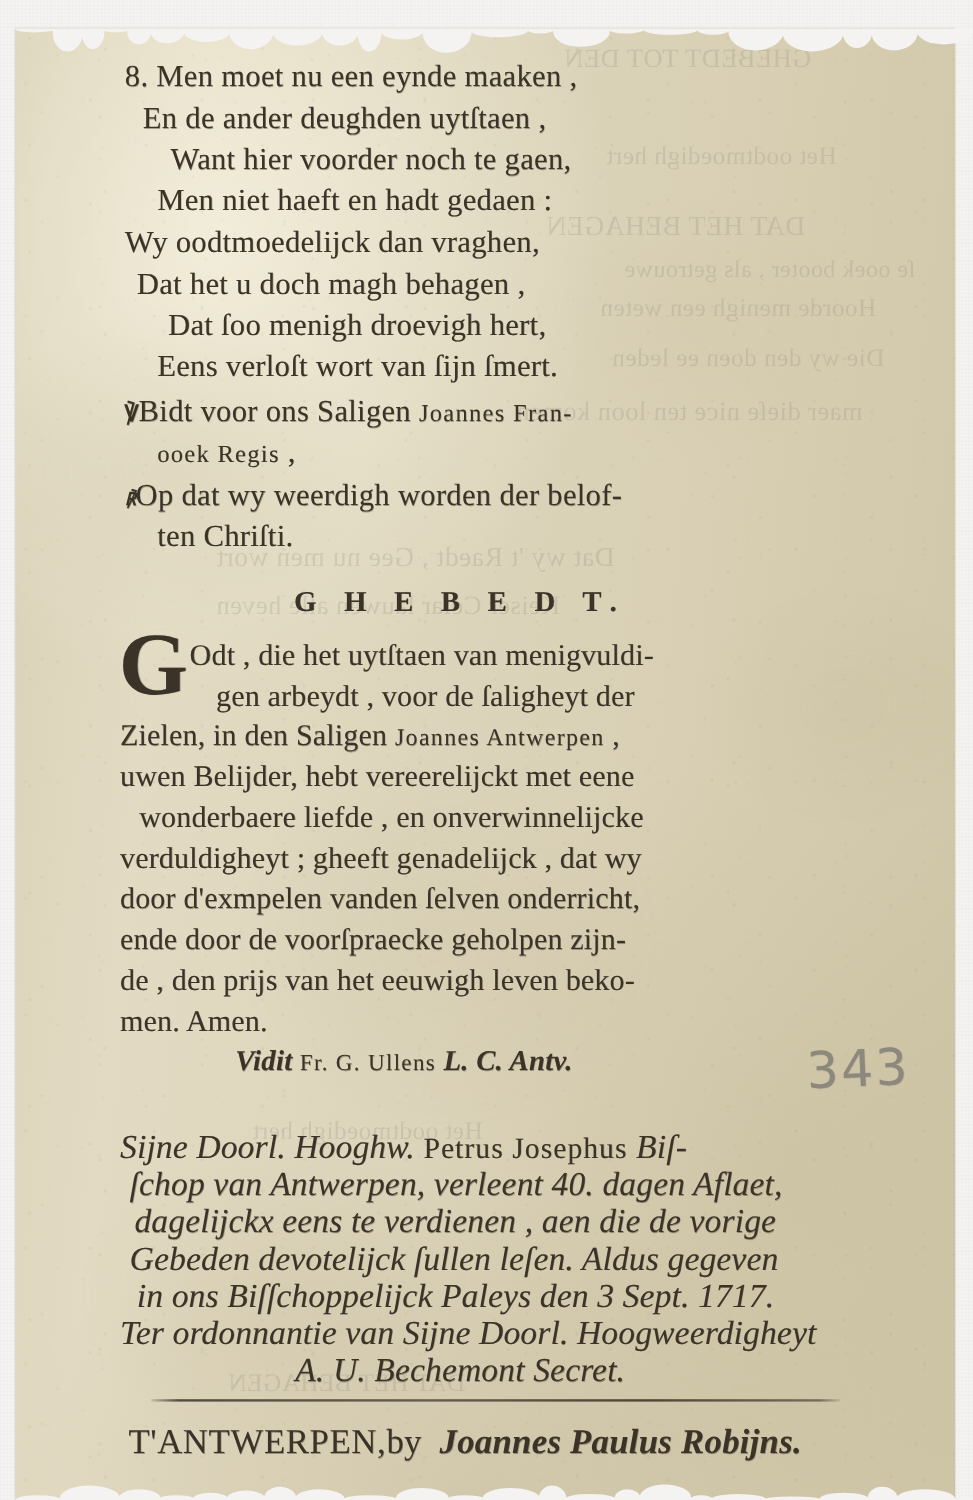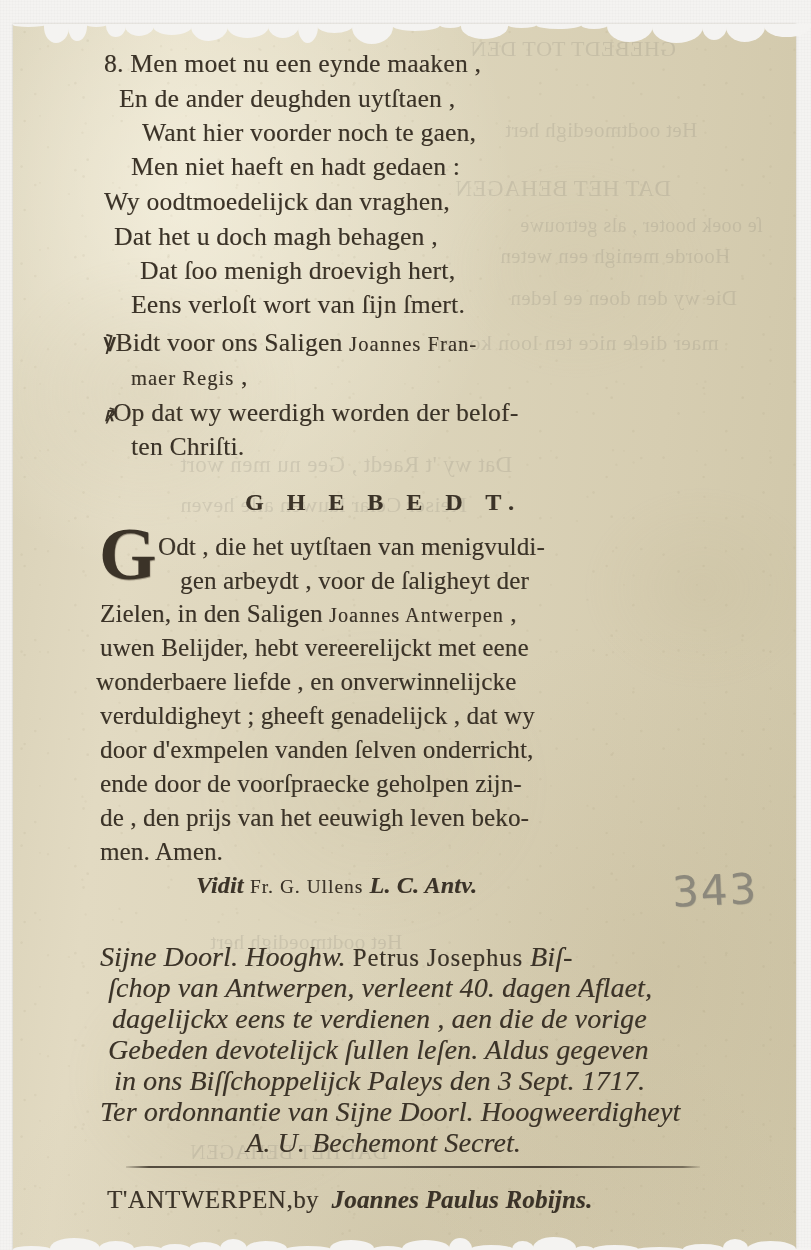--- a/index.html
+++ b/index.html
@@ -202,21 +202,21 @@
     background: linear-gradient(90deg,
         rgba(59,51,40,0.15) 0%,
         rgba(59,51,40,0.85) 4%,
         rgba(59,51,40,0.72) 40%,
         rgba(59,51,40,0.88) 72%,
         rgba(59,51,40,0.60) 97%,
         rgba(59,51,40,0.10) 100%);
     z-index: 3;
   }
   #imprint {
-    font-size: 25px;
+    font-size: 29px;
     letter-spacing: 0.2px;
   }
   #imprint .caps { letter-spacing: 0.5px; }
   #imprint .pub  { font-style: italic; font-weight: bold; }
 </style>
 </head>
 <body>
 
 <div id="page">
 
@@ -246,40 +246,40 @@
       <div class="ln verse" style="left:104px; top:187px;">Wy oodtmoedelijck dan vraghen,</div>
       <div class="ln verse" style="left:114px; top:222px;">Dat het u doch magh behagen ,</div>
       <div class="ln verse" style="left:140px; top:256px;">Dat ſoo menigh droevigh hert,</div>
       <div class="ln verse" style="left:131px; top:290px;">Eens verloſt wort van ſijn ſmert.</div>
     </div>
 
     <div class="ln resp" style="left:104px; top:328px;">
       <span class="vsym">℣</span><span>Bidt voor ons Saligen </span><span class="sc">Joannes Fran-</span>
     </div>
     <div class="ln resp" style="left:131px; top:362px;">
-      <span class="sc">maer Regis</span><span> ,</span>
+      <span class="sc">ooek Regis</span><span> ,</span>
     </div>
 
     <div class="ln resp" style="left:104px; top:398px;">
       <span class="rsym">℟</span><span>Op dat wy weerdigh worden der belof-</span>
     </div>
     <div class="ln resp" style="left:131px; top:432px;">ten Chriſti.</div>
 
     <div class="ln" id="heading" style="left:245px; top:489px;">G H E B E D T.</div>
 
     <div id="dropcap">G</div>
 
     <div>
       <div class="ln prayer" style="left:158px; top:533px;">Odt , die het uytſtaen van menigvuldi-</div>
       <div class="ln prayer" style="left:180px; top:567px;">gen arbeydt , voor de ſaligheyt der</div>
       <div class="ln prayer" style="left:100px; top:600px;">
         <span>Zielen, in den Saligen </span><span class="sc">Joannes Antwerpen</span><span> ,</span>
       </div>
       <div class="ln prayer" style="left:100px; top:634px;">uwen Belijder, hebt vereerelijckt met eene</div>
-      <div class="ln prayer" style="left:96px; top:668px;">wonderbaere liefde , en onverwinnelijcke</div>
+      <div class="ln prayer" style="left:116px; top:668px;">wonderbaere liefde , en onverwinnelijcke</div>
       <div class="ln prayer" style="left:100px; top:702px;">verduldigheyt ; gheeft genadelijck , dat wy</div>
       <div class="ln prayer" style="left:100px; top:736px;">door d'exmpelen vanden ſelven onderricht,</div>
       <div class="ln prayer" style="left:100px; top:770px;">ende door de voorſpraecke geholpen zijn-</div>
       <div class="ln prayer" style="left:100px; top:804px;">de , den prijs van het eeuwigh leven beko-</div>
       <div class="ln prayer" style="left:100px; top:838px;">men. Amen.</div>
     </div>
 
     <div class="ln vidit" style="left:196px; top:872px;">
       <i>Vidit</i><span>&nbsp;</span><span class="sc">Fr. G. Ullens</span><span>&nbsp;</span><i>L. C. Antv.</i>
     </div>

